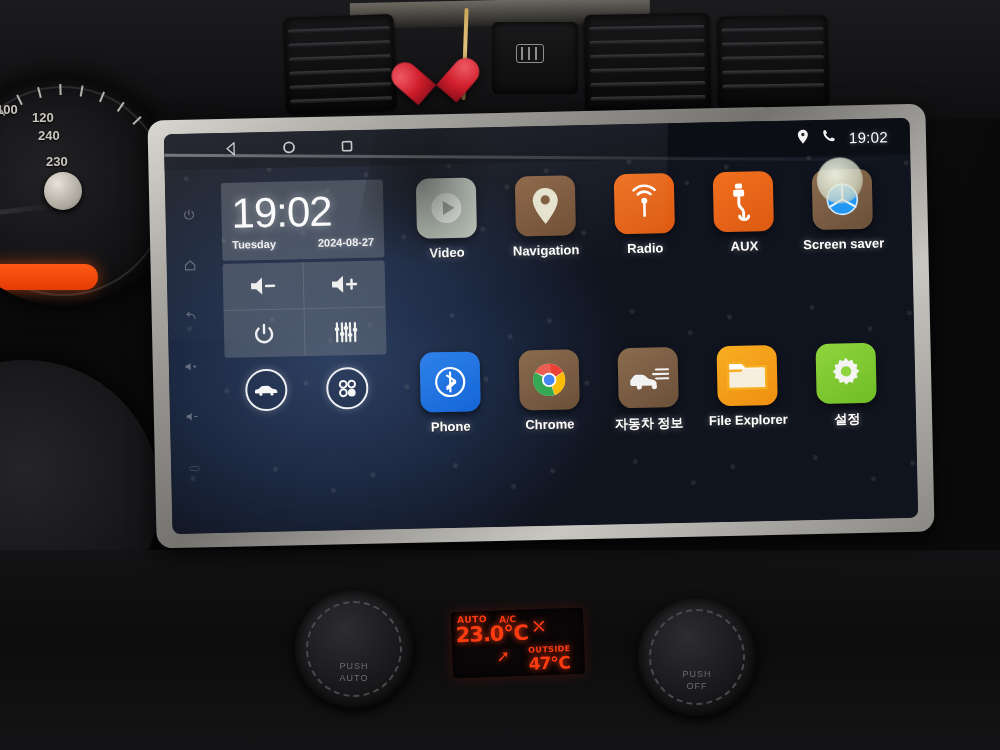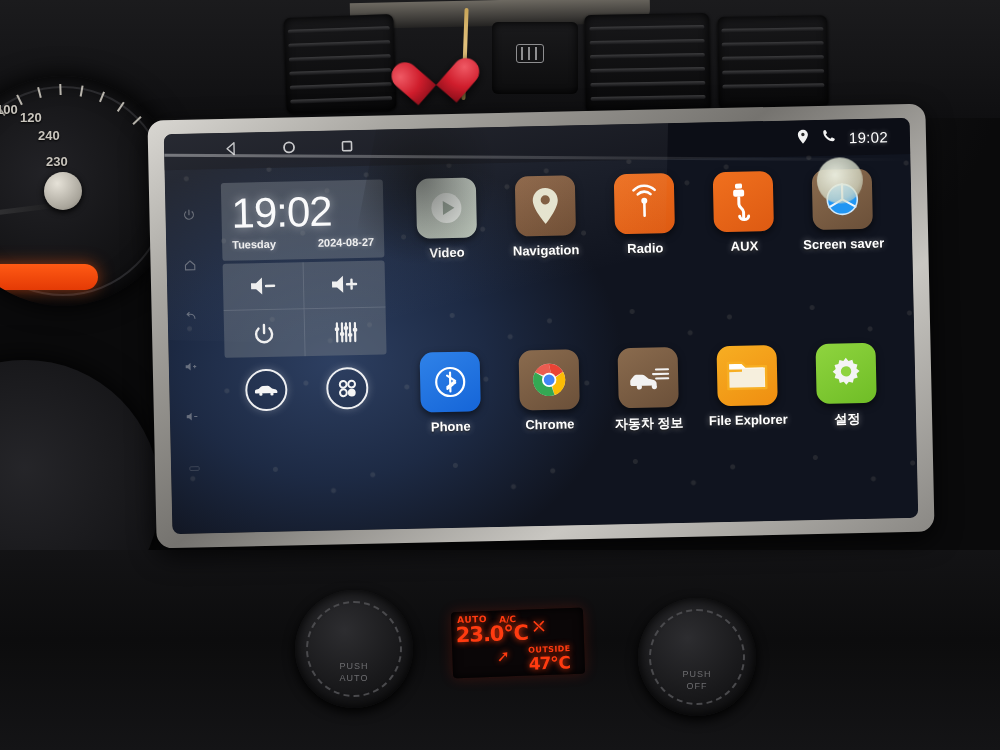--- a/index.html
+++ b/index.html
@@ -345,21 +345,21 @@
     <div class="tick" style="transform:rotate(-38deg)"></div>
     <div class="tick" style="transform:rotate(-26deg)"></div>
     <div class="tick" style="transform:rotate(-14deg)"></div>
     <div class="tick" style="transform:rotate(-2deg)"></div>
     <div class="tick" style="transform:rotate(10deg)"></div>
     <div class="tick" style="transform:rotate(22deg)"></div>
     <div class="tick" style="transform:rotate(34deg)"></div>
     <div class="tick" style="transform:rotate(46deg)"></div>
 
     <div class="speed-num" style="left:48px;top:26px">100</div>
-    <div class="speed-num" style="left:72px;top:34px">120</div>
+    <div class="speed-num" style="left:84px;top:34px">120</div>
     <div class="speed-num" style="left:90px;top:52px">240</div>
     <div class="speed-num" style="left:98px;top:78px">230</div>
     <div class="speed-num" style="left:100px;top:104px">180</div>
     <div class="needle"></div>
     <div class="needle-hub"></div>
     <div class="fuel-bar"></div>
   </div>
 
   <div class="wheel"></div>
 

